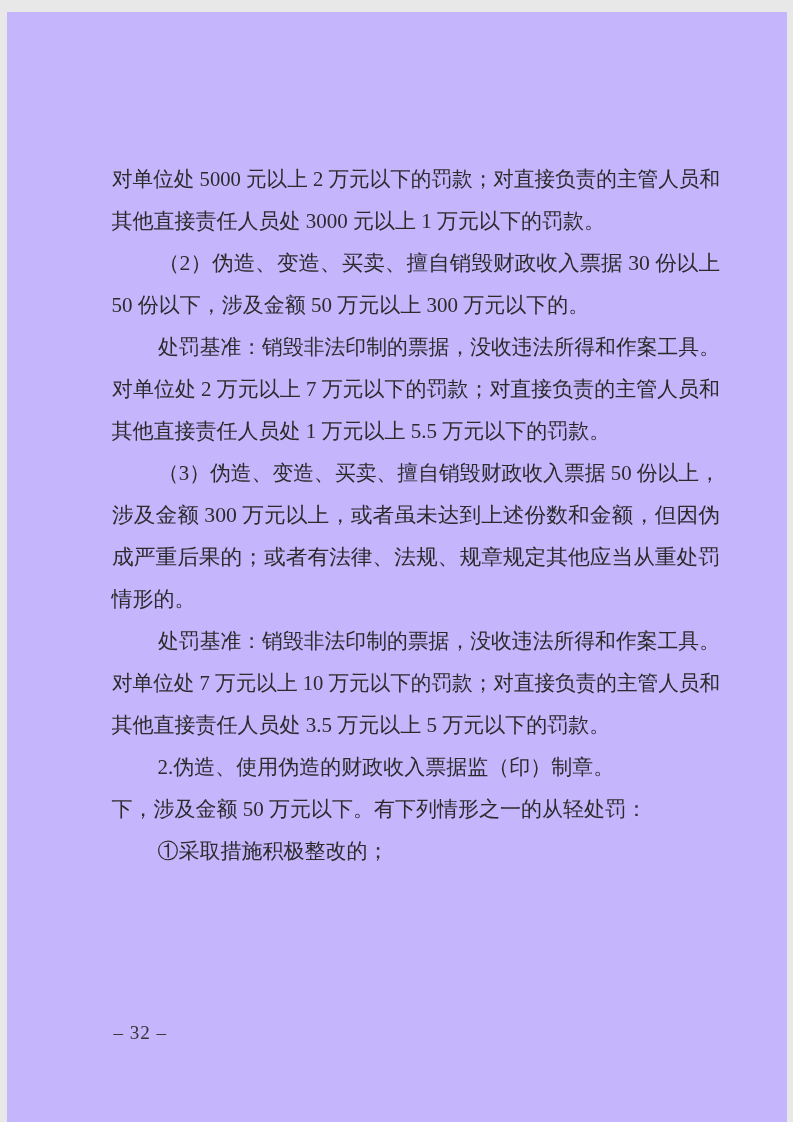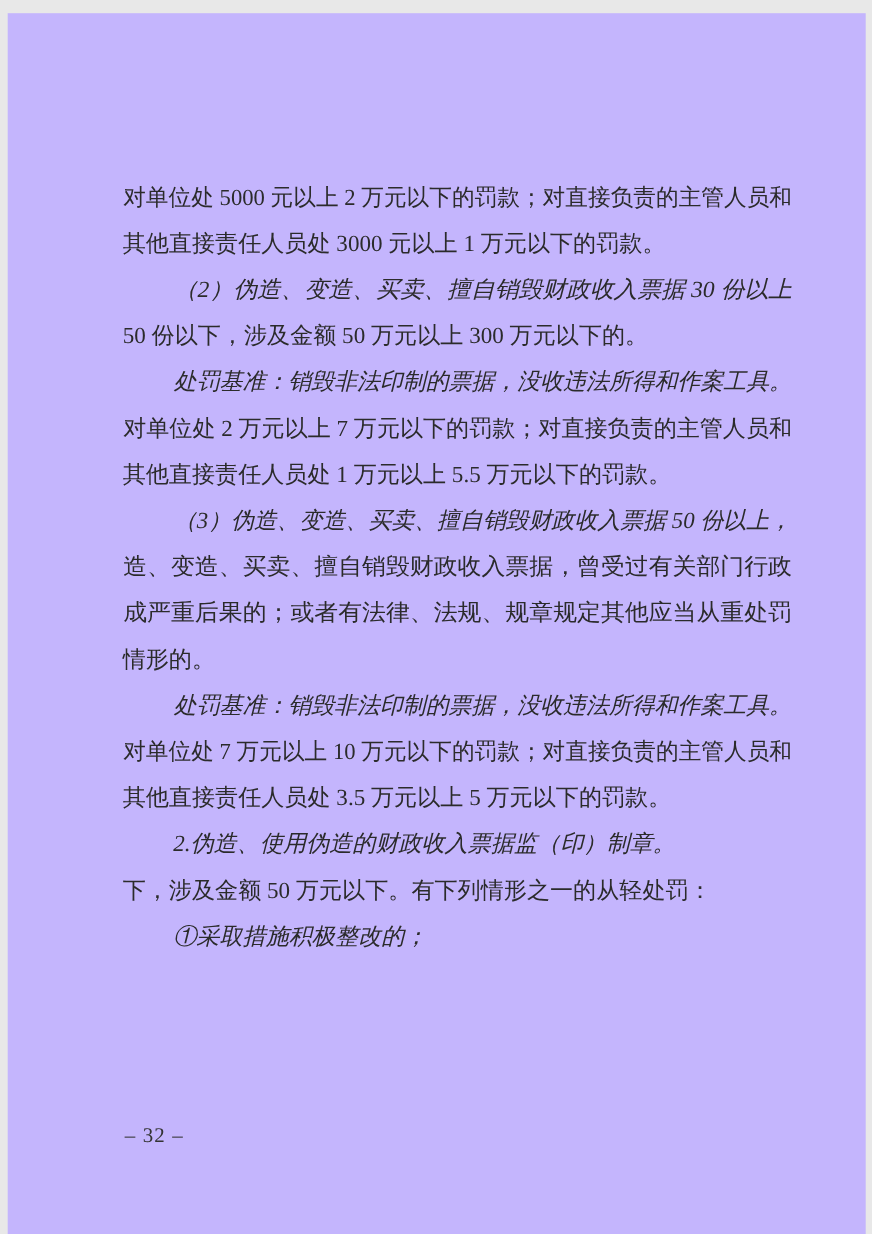--- a/index.html
+++ b/index.html
@@ -30,21 +30,20 @@
     margin: 0;
     white-space: nowrap;
     overflow: visible;
   }
   .line .lt {
     display: inline-block;
     white-space: nowrap;
   }
   .line.indent {
     padding-left: 46px;
-    font-style: italic;
   }
   .page-footer {
     position: absolute;
     left: 107px;
     top: 1008px;
     font-size: 19px;
     line-height: 26px;
     letter-spacing: 1px;
     color: #333333;
     text-align: right;
@@ -56,21 +55,21 @@
 <div class="page">
   <div class="doc-body">
     <p class="line fill"><span class="lt" style="transform: scaleX(0.981437); transform-origin: 0px 50%;">对单位处 5000 元以上 2 万元以下的罚款；对直接负责的主管人员和</span></p>
     <p class="line"><span class="lt">其他直接责任人员处 3000 元以上 1 万元以下的罚款。</span></p>
     <p class="line indent fill"><span class="lt" style="transform: scaleX(1.0293); transform-origin: 0px 50%;">（2）伪造、变造、买卖、擅自销毁财政收入票据 30 份以上</span></p>
     <p class="line"><span class="lt">50 份以下，涉及金额 50 万元以上 300 万元以下的。</span></p>
     <p class="line indent fill"><span class="lt" style="transform: scaleX(0.991182); transform-origin: 0px 50%;">处罚基准：销毁非法印制的票据，没收违法所得和作案工具。</span></p>
     <p class="line fill"><span class="lt" style="transform: scaleX(0.998358); transform-origin: 0px 50%;">对单位处 2 万元以上 7 万元以下的罚款；对直接负责的主管人员和</span></p>
     <p class="line"><span class="lt">其他直接责任人员处 1 万元以上 5.5 万元以下的罚款。</span></p>
     <p class="line indent fill"><span class="lt" style="transform: scaleX(0.991182); transform-origin: 0px 50%;">（3）伪造、变造、买卖、擅自销毁财政收入票据 50 份以上，</span></p>
-    <p class="line fill"><span class="lt" style="transform: scaleX(1.03401); transform-origin: 0px 50%;">造、变造、买卖、擅自销毁财政收入票据，曾受过有关部门行政</span></p>
+    <p class="line fill"><span class="lt" style="transform: scaleX(1.03401); transform-origin: 0px 50%;">涉及金额 300 万元以上，或者虽未达到上述份数和金额，但因伪</span></p>
     <p class="line fill"><span class="lt" style="transform: scaleX(1.03401); transform-origin: 0px 50%;">成严重后果的；或者有法律、法规、规章规定其他应当从重处罚</span></p>
     <p class="line"><span class="lt">情形的。</span></p>
     <p class="line indent fill"><span class="lt" style="transform: scaleX(0.991182); transform-origin: 0px 50%;">处罚基准：销毁非法印制的票据，没收违法所得和作案工具。</span></p>
     <p class="line fill"><span class="lt" style="transform: scaleX(0.981437); transform-origin: 0px 50%;">对单位处 7 万元以上 10 万元以下的罚款；对直接负责的主管人员和</span></p>
     <p class="line"><span class="lt">其他直接责任人员处 3.5 万元以上 5 万元以下的罚款。</span></p>
     <p class="line indent"><span class="lt">2.伪造、使用伪造的财政收入票据监（印）制章。</span></p>
     <p class="line"><span class="lt">下，涉及金额 50 万元以下。有下列情形之一的从轻处罚：</span></p>
     <p class="line indent"><span class="lt">①采取措施积极整改的；</span></p>
   </div>
   <div class="page-footer">– 32 –</div>

